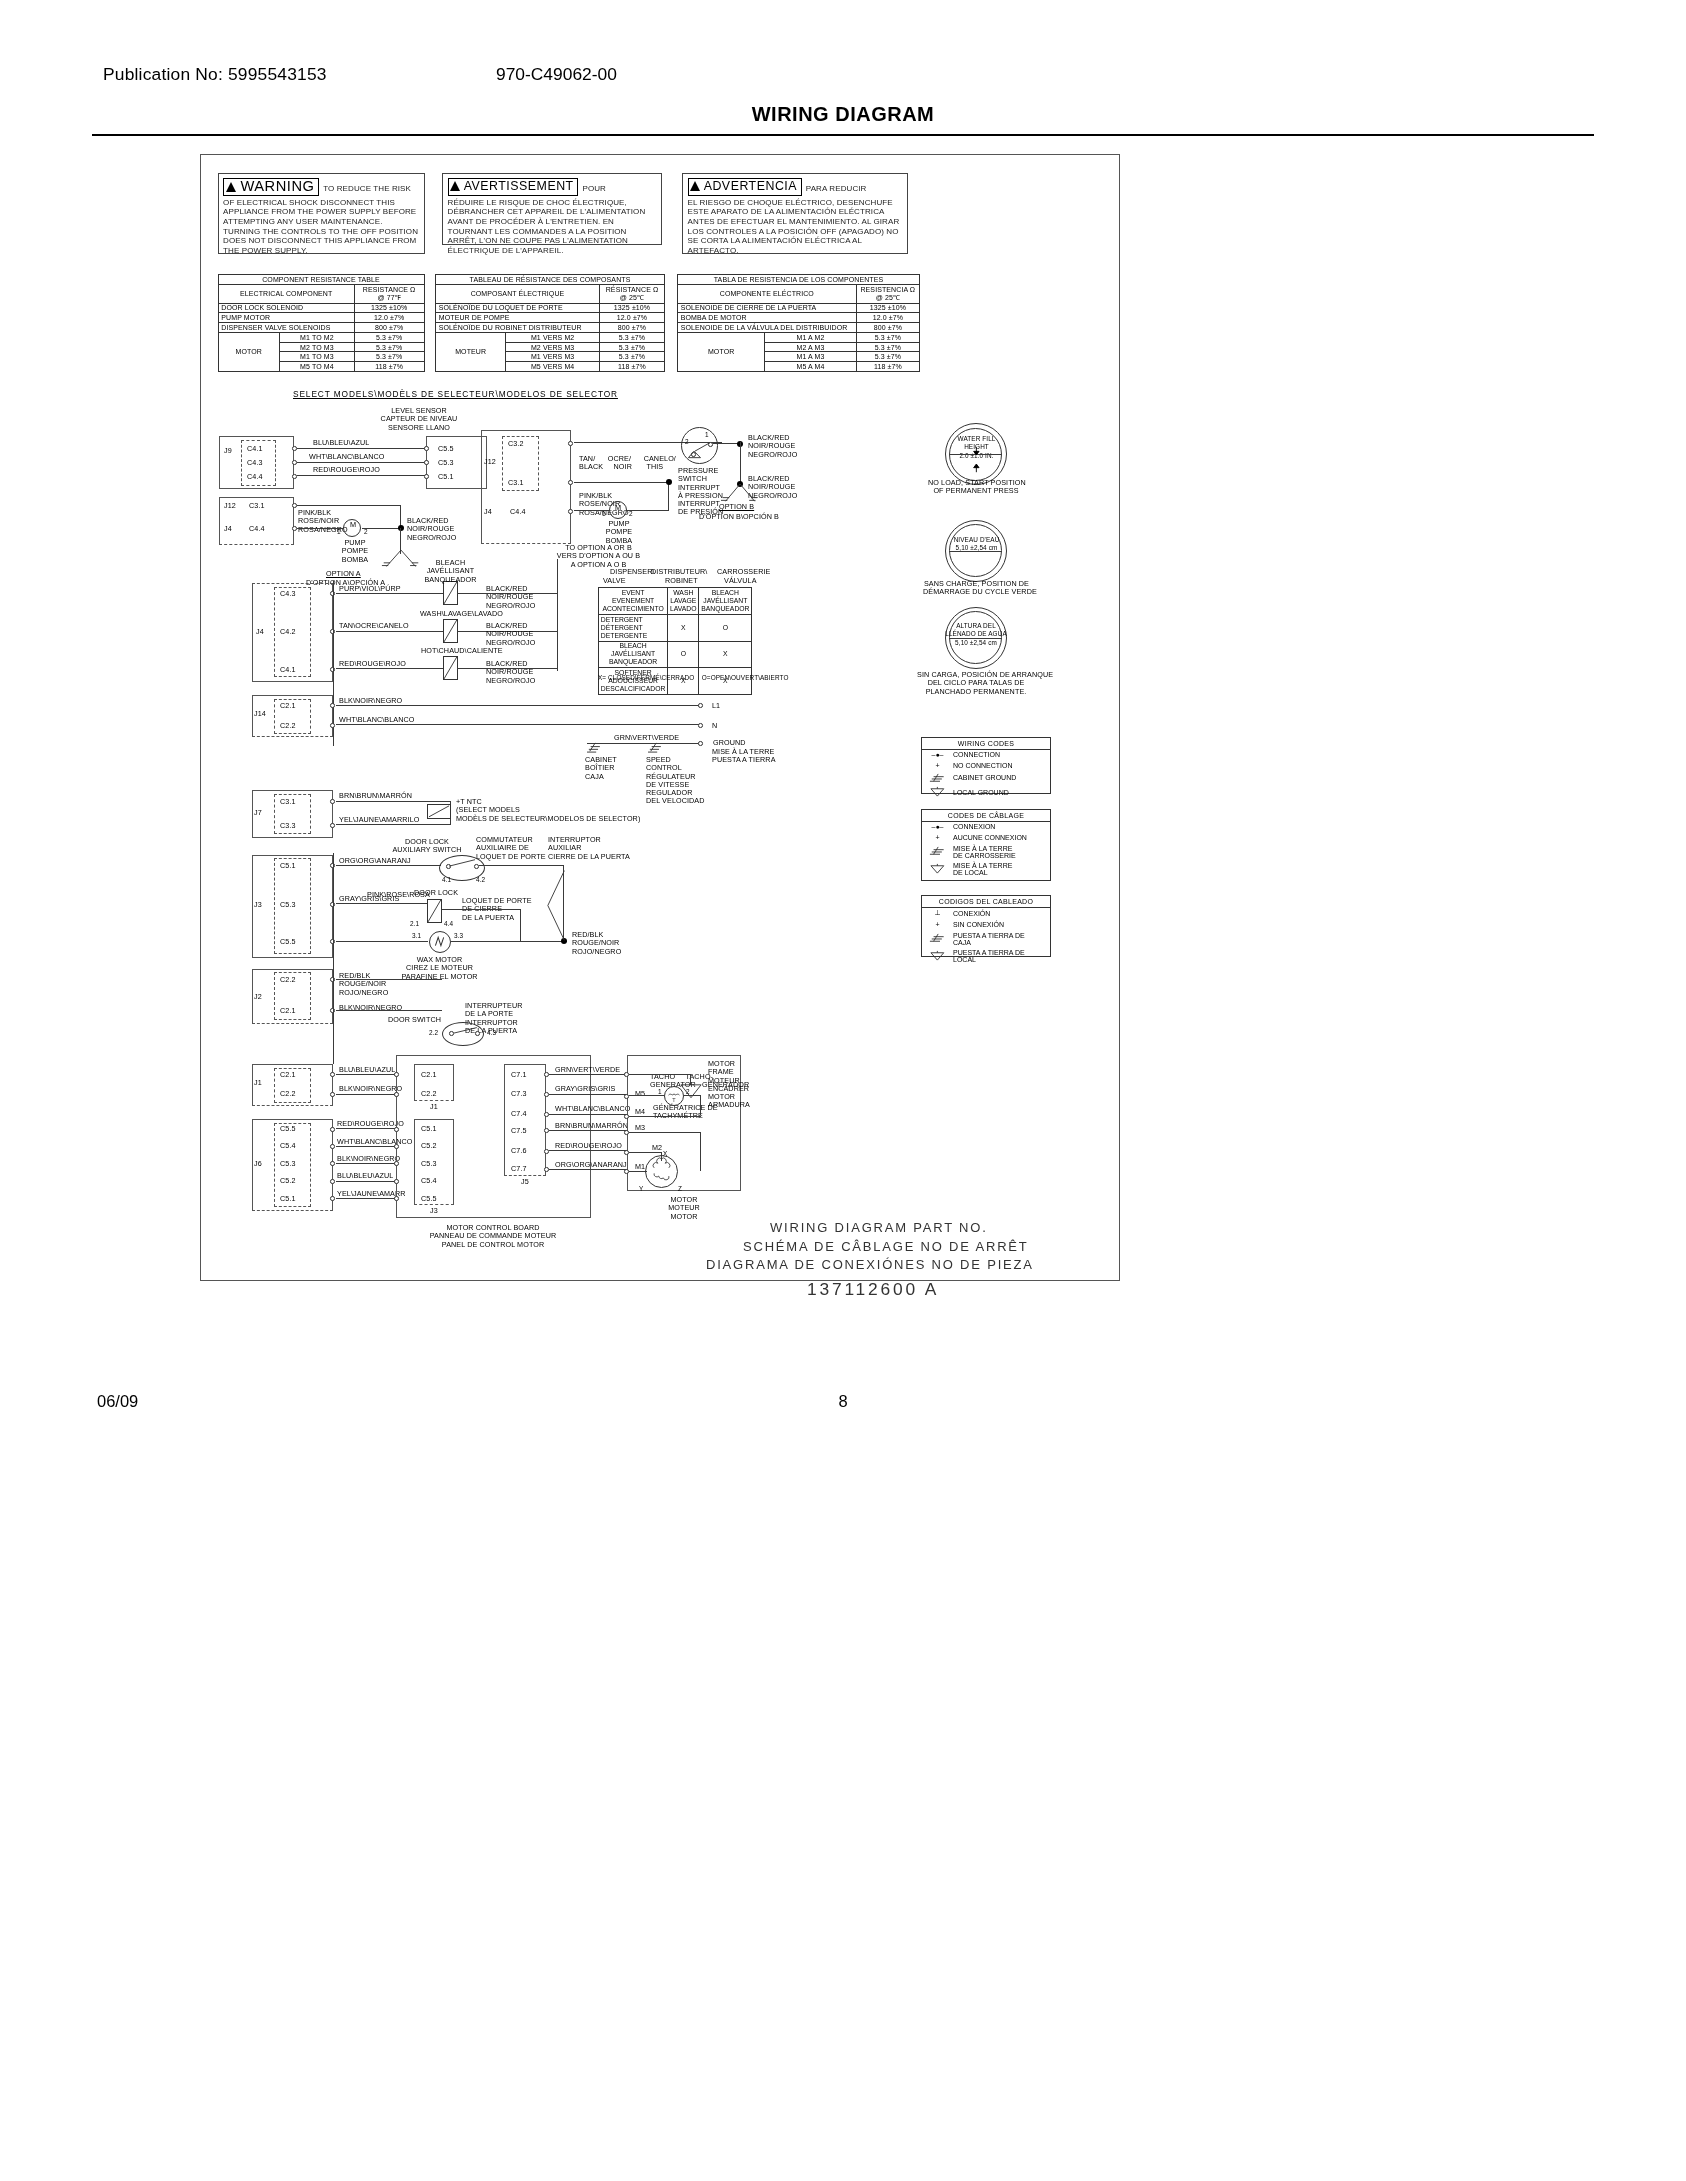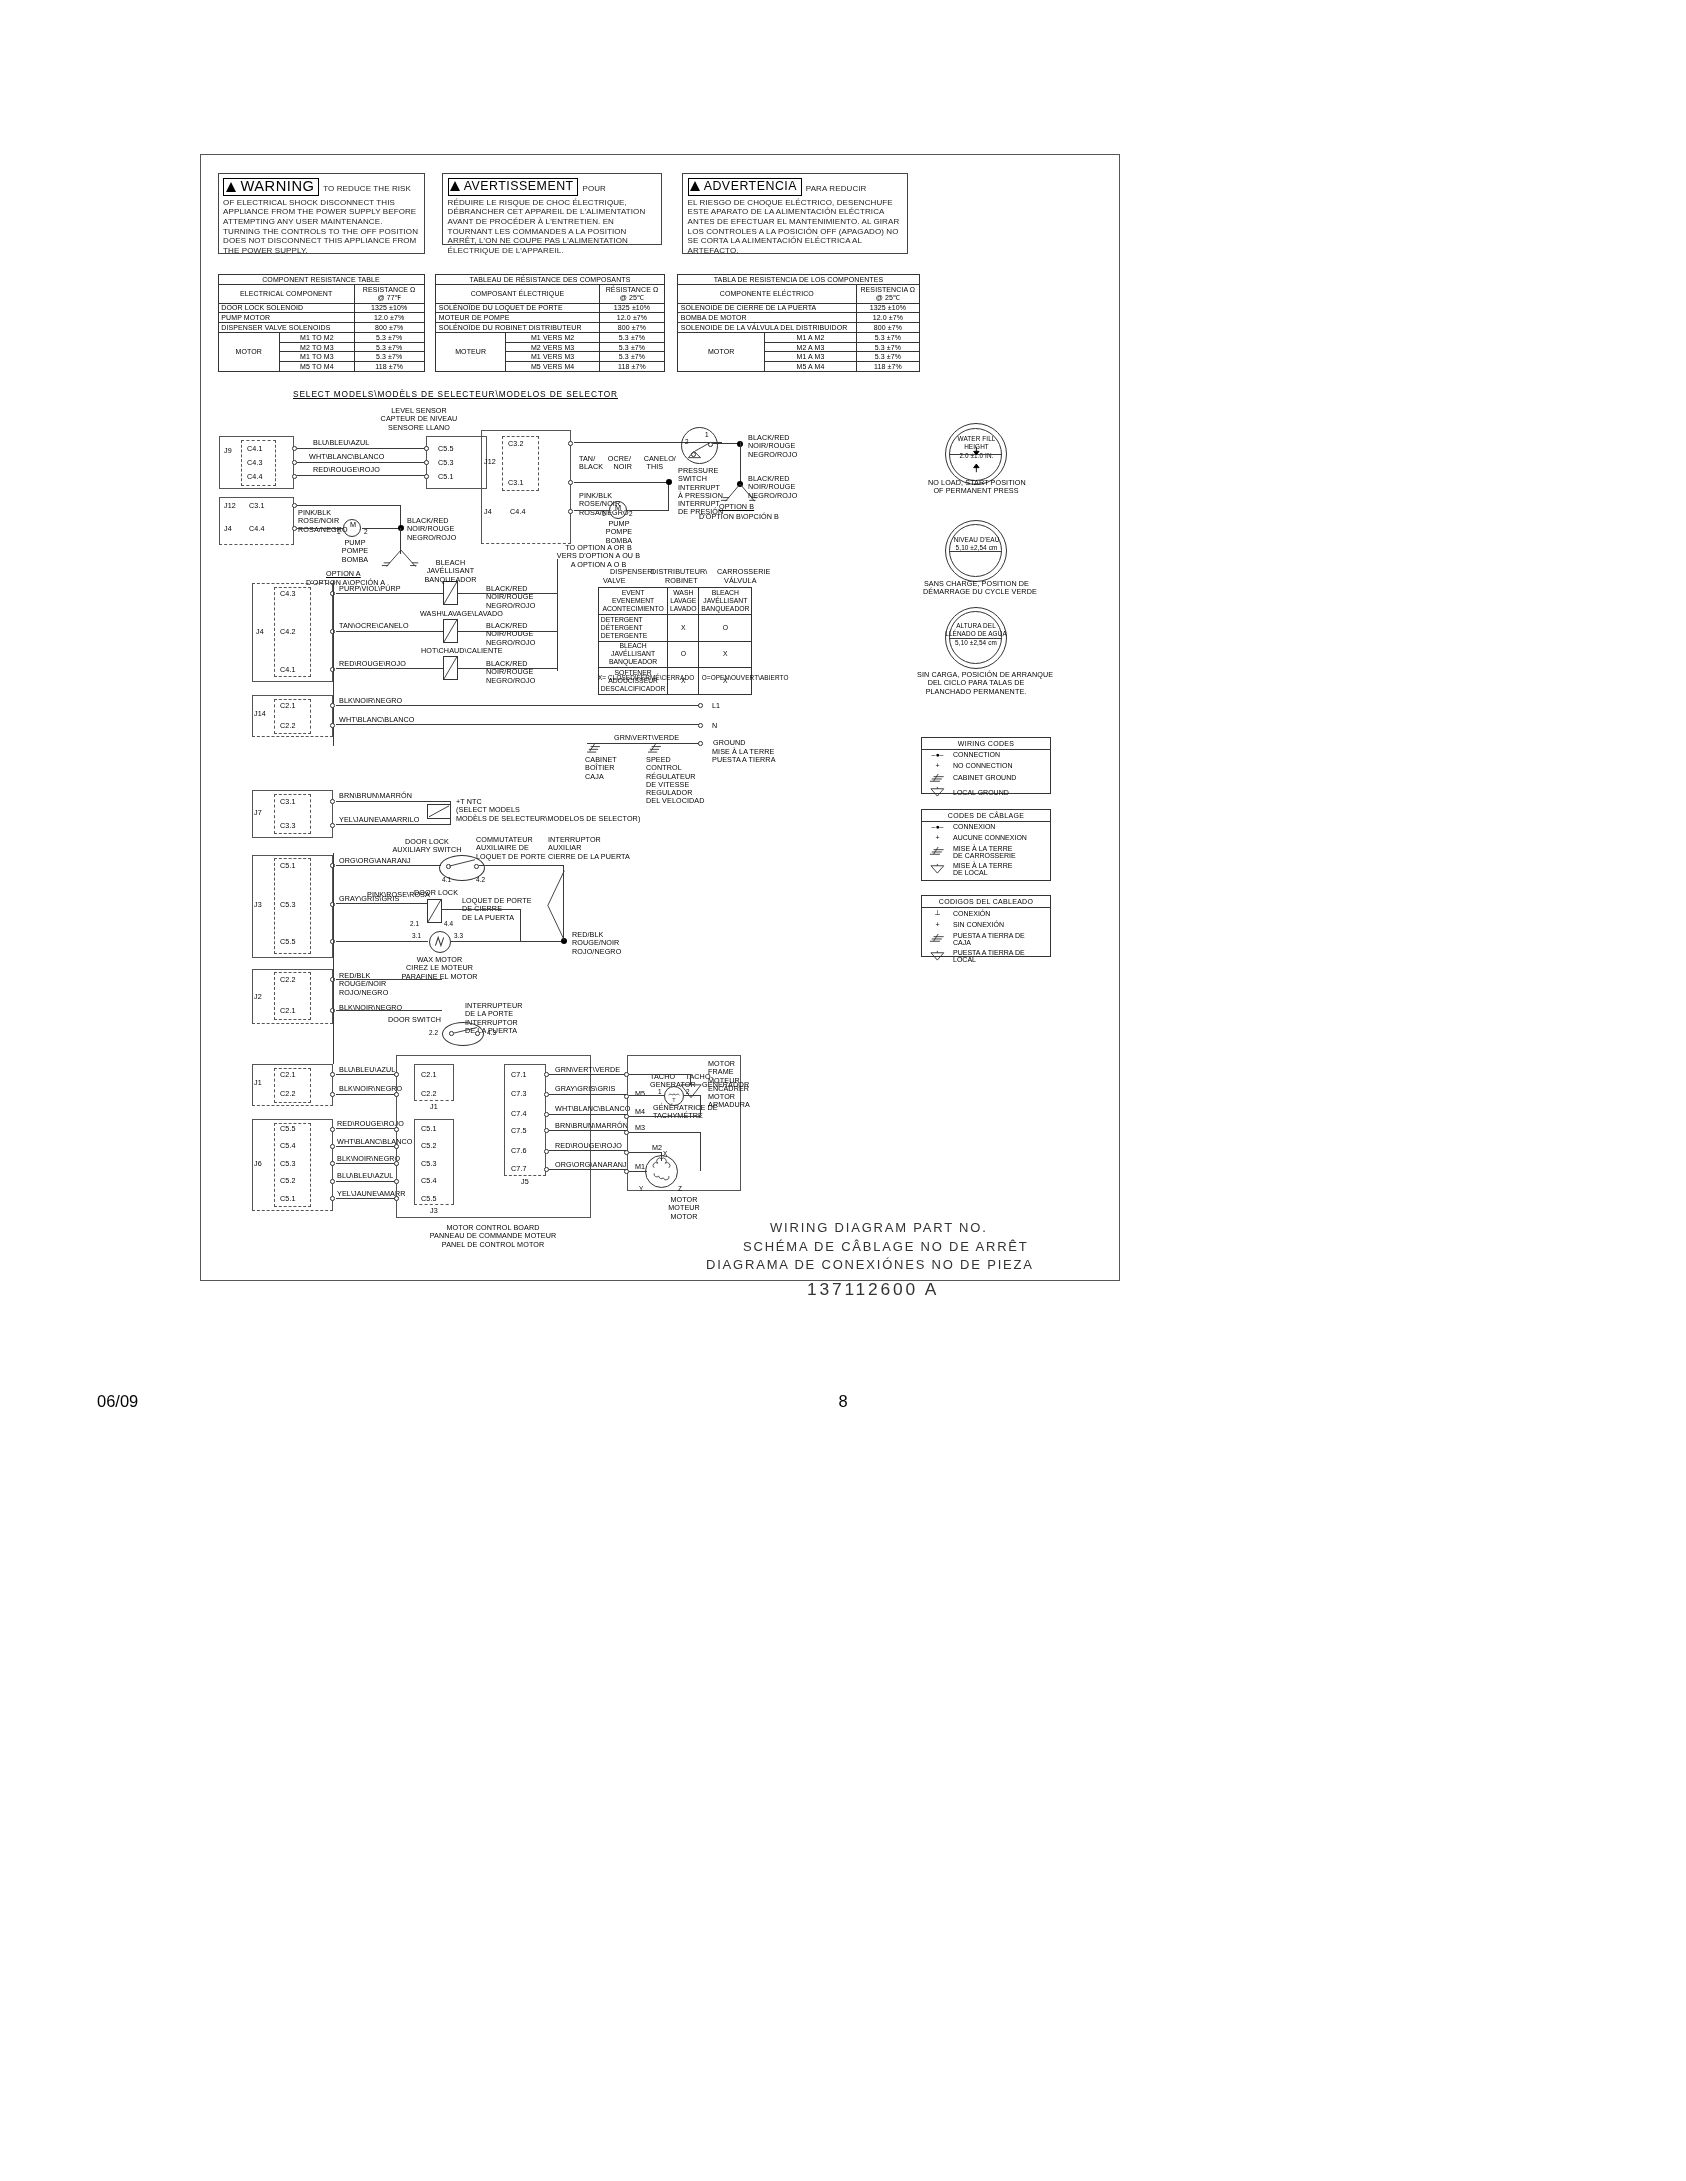--- a/index.html
+++ b/index.html
@@ -46,20 +46,26 @@
   .ul{text-decoration:underline;}
   .circ{position:absolute;border:0.9px solid #333;border-radius:50%;box-sizing:border-box;}
   .relay{position:absolute;border:0.9px solid #333;box-sizing:border-box;}
   .partno{position:absolute;font-size:13px;letter-spacing:1.8px;color:#333;}
 </style>
 </head>
 <body>
 
 <div class="pg">
 
+  <div class="hdr">
+    <div class="pubno">Publication No: 5995543153</div>
+    <div class="modelno">970-C49062-00</div>
+    <div class="wdtitle">WIRING DIAGRAM</div>
+    <div class="hrule"></div>
+  </div>
 
   <div class="frame">
 
     <div class="warnbox" style="left:16.5px;top:18.4px;width:207px;height:81px;padding:3.7px 4.6px;">
       <span class="wtag"><span class="tri"></span> <span>WARNING</span></span>
       <span class="wbody">TO REDUCE THE RISK</span>
       <div class="wbody" style="margin-top:1.8px;">OF ELECTRICAL SHOCK DISCONNECT THIS APPLIANCE FROM THE POWER SUPPLY BEFORE ATTEMPTING ANY USER MAINTENANCE. TURNING THE CONTROLS TO THE OFF POSITION DOES NOT DISCONNECT THIS APPLIANCE FROM THE POWER SUPPLY.</div>
     </div>
 
     <div class="warnbox" style="left:241px;top:18.4px;width:220px;height:72px;padding:3.7px 4.6px;">

